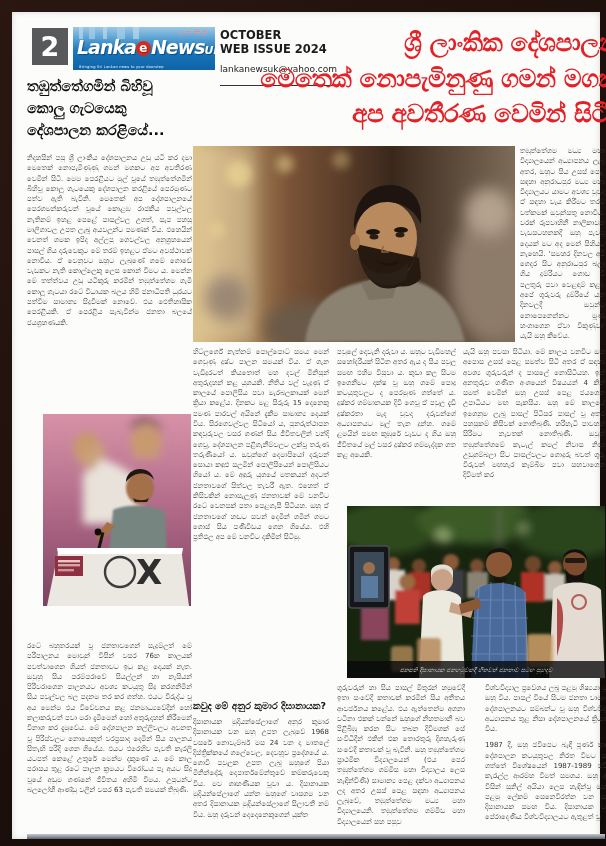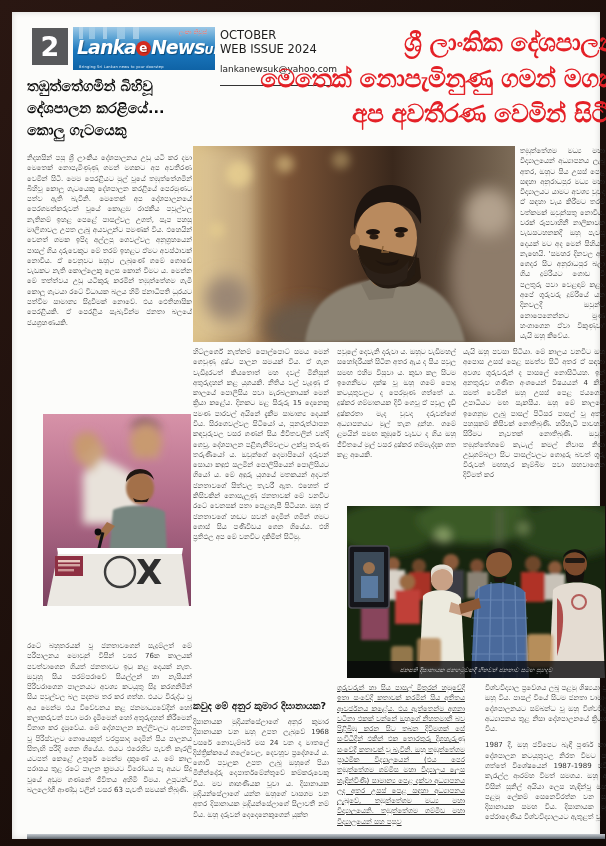--- a/index.html
+++ b/index.html
@@ -19,41 +19,41 @@
         opacity:.7;}
   .logo .word{position:absolute;left:4px;top:9px;width:136px;color:#fff;font-weight:bold;
         font-style:italic;font-size:19px;letter-spacing:-1px;white-space:nowrap;text-shadow:1px 1px 1px rgba(0,0,0,.35);}
   .logo .e{display:inline-block;background:#d42b1e;border-radius:50%;width:15px;height:15px;line-height:15px;
         text-align:center;font-size:12px;font-style:normal;vertical-align:2px;letter-spacing:0;}
   .logo .uk{font-size:11px;letter-spacing:0;}
   .logo .sinh{position:absolute;right:8px;top:1px;color:#e8554a;font-size:6px;font-style:normal;
         text-shadow:0 0 1px #fff;}
   .logo .tag{position:absolute;left:6px;bottom:1px;color:#eaf4fb;font-size:3.6px;letter-spacing:.2px;}
   .issue{position:absolute;left:208px;top:16px;width:128px;color:#1c1c1c;}
-  .issue .l1,.issue .l2{font-size:11.5px;font-weight:normal;line-height:1.25;}
+  .issue .l1,.issue .l2{font-size:11.5px;font-weight:bold;line-height:1.25;}
   .issue .mail{font-size:9px;line-height:1.5;border-bottom:1.5px solid #333;display:inline-block;padding-bottom:9px;}
   
   .headline{position:absolute;left:212px;top:13px;width:382px;color:#e42127;font-weight:bold;
             line-height:1.42;font-size:25px;letter-spacing:-.5px;margin-left:30px;}
   .headline .h1{text-align:right;}
   .headline .h2{text-align:right;}
   .headline .h3{text-align:right;padding-left:30px;}
   
   .subhead{position:absolute;left:15px;top:64px;width:172px;font-size:14.5px;font-weight:bold;
            color:#0c0c0c;line-height:1.5;}
   
   .col{position:absolute;font-size:7px;line-height:1.47;color:#333;text-align:justify;overflow:hidden;}
   .c1t{left:15px;top:141px;width:165px;height:257px;}
   .c4t{left:508px;top:134px;width:85px;height:198px;}
   .c2m{left:181px;top:335px;width:136px;height:350px;}
   .c3m{left:325px;top:335px;width:119px;height:153px;}
   .c4m{left:451px;top:335px;width:142px;height:153px;}
   .c1b{left:15px;top:629px;width:165px;height:190px;}
   .c2b{left:181px;top:705px;width:136px;height:114px;}
-  .c3b{left:325px;top:671px;width:128px;height:148px;text-decoration:underline;}
+  .c3b{left:325px;top:671px;width:128px;height:148px;}
   .c4b{left:473px;top:671px;width:132px;height:148px;}
   .subhead2{position:absolute;left:181px;top:688px;width:150px;font-size:9.5px;font-weight:bold;color:#111;}
   .gap{display:block;height:6px;}
   
   .photo{position:absolute;overflow:hidden;background:#444;}
   .ph-main{left:181px;top:134px;width:322px;height:196px;}
   .ph-podium{left:31px;top:402px;width:148px;height:192px;}
   .ph-crowd{left:335px;top:494px;width:258px;height:172px;}
   .photo svg{display:block;}
   .caption{position:absolute;left:0;right:0;bottom:0;height:17px;background:rgba(8,8,10,.78);
@@ -84,22 +84,22 @@
     </div>
 
     <div class="headline">
       <div class="h1">ශ්‍රී ලාංකික දේශපාලනය</div>
       <div class="h2">මෙතෙක් නොපැමිනුණු ගමන් මගකට</div>
       <div class="h3">අප අවතීරණ වෙමින්  සිටී...</div>
     </div>
 
     <div class="subhead">
       <div>තඹුත්තේගමින් බිහිවූ</div>
+      <div>කොලු ගැටයෙකු</div>
       <div>දේශපාලන කරළියේ...</div>
-      <div>කොලු ගැටයෙකු</div>
     </div>
 
     <div class="col c1t">නිදහසින් පසු ශ්‍රී ලාංකීය දේශපාලනය උඩු යටි කර දමා මෙතෙක් නොපැමිණුණු ගමන් මගකට අප අවතීරණ වෙමින් සිටී. මෙම පෙරළියට මුල් වූයේ තඹුත්තේගමින් බිහිවූ කොලු ගැටයෙකු දේශපාලන කරළියේ පෙරමුණට පත්ව ඇති බැවිනි. මෙතෙක් අප දේශපාලනයේ පෙරගමන්කරුවන් වූයේ කොළඹ රාජකීය පවුල්වල නැතිනම් ඉහළ පෙළේ පාසල්වල උගත්, සැප පහසු මාලිගාවල උපත ලැබූ අයවලුන්ට පමණක් විය. එහෙයින් වෙනත් ගමක ඉපිද අල්ලපු ගෙවල්වල අනුග්‍රහයෙන් පාසල් ගිය දරුවෙකුට මේ තරම් ඉහළට ඒමට අවස්ථාවක් නොවීය. ඒ වෙනුවට ඔහුට ලැබුණේ ගමේ ගොඩේ වැඩකට නැති කොල්ලෙකු ලෙස කොන් වීමට ය. මෙන්න මේ තත්ත්වය උඩු යටිකුරු කරමින් තඹුත්තේගම ගැමි කොලු ගැටයා රටේ විධායක බලය හිමි ජනාධිපති ධුරයට පත්වීම සාමාන්‍ය සිදුවීමක් නොවේ. එය ඓතිහාසික පෙරළියකි. ඒ පෙරළිය සැබැවින්ම ජනතා බලයේ ජයග්‍රහණයකි.</div>
     <div class="col c4t">තඹුත්තේගම මධ්‍ය මහා විද්‍යාලයෙන් අධ්‍යාපනය ලැබූ අතර, ඔහුට සිය උසස් පෙළ සඳහා අනුරාධපුර මධ්‍ය මහා විද්‍යාලයට යාමට අවශ්‍ය වුවද ඒ සඳහා වැය කිරීමට තරම් වත්කමක් ඔවුන්සතු නොවීය. වරක් රූපවාහිනී නාලිකාවක වැඩසටහනකදී ඔහු පැවසූ දෙයක් මට අද මෙන් සිහියට නැඟෙයි. 'සමහර දිනවල අපි ගෙදර සිට අනුරාධපුර බලා ගිය දුම්රියට ගොඩ වී පලතුරු පවා වෙළඳාම් කළා. අපේ ගුරුවරු දුම්රියේ යන දිනවලදී ඔවුන්ට නොපෙනෙන්නට මූණ හංගාගෙන ඒවා විකුණුවා' යැයි ඔහු කීවේය.</div>
     <div class="col c2m">හිට්ලර්ගේ නැත්නම් පොල්පොට් සමය මෙන් ගෙවුණු දුෂ්ට පාලන සමයක් විය. ඒ ගැන වැඩිදුරටත් කියතොත් මහ දවල් මිනිසුන් අතුරුදහන් කළ යුගයකි. නීතිය වල් වැදුණු ඒ කාලයේ පොලිසිය පවා මැරබලකායක් මෙන් ක්‍රියා කළේය. දිනකට මළ සිරුරු 15 දෙනෙකු පමණ පාරවල් අයිනේ දැකීම සාමාන්‍ය දෙයක් විය. සිරගෙවල්වල සිටියෝ ය, පුනරුත්ථාපන කඳවුරුවල වසර ගණන් සිය ජීවිතවලින් වන්දි ගෙවූ, දේශපාලන පළිගැනීම්වලට ලක්වූ තරුණ තරුණියෝ ය. ඔවුන්ගේ දෙමාපියෝ දරුවන් සොයා කඳුළු සලමින් පොලිසියෙන් පොලිසියට ගියෝ ය. මේ අඳුරු යුගයේ මතකයන් අදටත් ජනතාවගේ සිත්වල තැවරී ඇත. එහෙත් ඒ කිසිවකින් නොසැලුණු ජනතාවක් මේ වනවිට රටේ වෙනසක් පතා පෙළගැසී සිටියහ. ඔහු ඒ ජනතාවගේ හඬට සවන් දෙමින් ගමින් ගමට ගොස් සිය පණිවිඩය ගෙන ගියේය. එහි ප්‍රතිඵල අප මේ වනවිට දකිමින් සිටිමු.</div>
     <div class="col c3m">පවුලේ දෙවැනි දරුවා ය. ඔහුට වැඩිමහල් සහෝදරියක් සිටින අතර ඇය ද සිය පවුල සමඟ එහිම විසුවා ය. කුඩා කල සිටම ඉගෙනීමට දක්ෂ වූ ඔහු ගමේ පොදු කටයුතුවලට ද පෙරමුණ ගත්තේ ය. දුෂ්කර ගම්මානයක දිවි ගෙවූ ඒ පවුල දැඩි දුෂ්කරතා මැද වුවද දරුවන්ගේ අධ්‍යාපනයට මුල් තැන දුන්හ. ගමේ ළමයින් සමඟ කුඹුරේ වැඩට ද ගිය ඔහු ජීවිතයේ මුල් වසර දුෂ්කර ගම්මැද්දක ගත කළ අයෙකි.</div>
     <div class="col c4m">යැයි ඔහු පවසා සිටියා. මේ කාලය වනවිට ඔහු අපොස උසස් පෙළ සමත්ව සිටි අතර ඒ සඳහා අවශ්‍ය ගුරුවරුන් ද පාසලේ නොසිටියහ. ඉන් අනතුරුව ගණිත අංශයෙන් විෂයයන් 4 කින් සමත් වෙමින් ඔහු උසස් පෙළ ජයගෙන උපාධියට මඟ සැකසීය. ඔහු මේ කාලයේ ඉගෙනුම ලැබූ පාසල් පිටිසර පාසල් වූ අතර පහසුකම් කිසිවක් නොතිබුණි. හරිහැටි පාවහන් සිරිමට නැවතක් නොතිබුණි. ඔවුන් තඹුත්තේගමේ කැටැල් කමල් නිවාස නිසා උඩුගම්බලා සිට පාසල්වලට ගොදුරු බවත් ගුරු විරුවන් මඟහැර කෑම්බීම පවා සඟවාගෙන දිවීමත් කර</div>
     <div class="col c1b">රටේ බහුතරයක් වූ ජනතාවගෙන් සැදුම්ලත් මේ පරිපාලනය මොවුන් විසින් වසර 76ක කාලයක් පවත්වාගෙන ගියත් ජනතාවට ඉටු කළ දෙයක් නැත. ඔවුහු සිය පරම්පරාවේ සියල්ලන් හා නෑසියන් පිරිවරාගෙන පාලනයට අවශ්‍ය කටයුතු සිදු කරගනිමින් සිය පවුල්වල බල පදනම තර කර ගත්හ. එයට විරුද්ධ වූ අය මෙන්ම එය විවේචනය කළ ජනමාධ්‍යවේදීන් හෝ කලාකරුවන් පවා මරා දැමීමෙන් හෝ අතුරුදහන් කිරීමෙන් විනාශ කර දැමුවේය. මේ දේශපාලන කල්ලිවලට අවනත වූ පිරිස්වලට නොයෙකුත් වරප්‍රසාද දෙමින් සිය පාලනය සිතැඟි පරිදි ගෙන ගියේය. එයට එරෙහිව පැවති කැරලි යටපත් කෙළේ උතුරේ මෙන්ම දකුණේ ය. මේ කාල පරාසය තුළ රටේ පාලන ක්‍රමයට විරෝධය පෑ අයට සිදු වූයේ අඩුම ගණනේ ජීවිතය අහිමි වීමය. උපුටන්ට බලලෝභී ආණ්ඩු වලින් වසර 63 පැවති සමයක් තිබුණි.</div>
     <div class="subhead2">කවුද මේ අනුර කුමාර දිසානායක?</div>
     <div class="col c2b">දිසානායක මුදියන්සේලාගේ අනුර කුමාර දිසානායක වන ඔහු උපත ලැබුවේ 1968 වසරේ නොවැම්බර් මස 24 වන දා මාතලේ දිස්ත්‍රික්කයේ ගලේවෙල, දෙවහූව ප්‍රදේශයේ ය. ගොවි පවුලක උපත ලැබූ ඔහුගේ පියා මිනින්දෝරු දෙපාර්තමේන්තුවේ කම්කරුවෙකු විය. මව ගෘහණියක වූවා ය. දිසානායක මුදියන්සේලාගේ යන්න ඔහුගේ වාසගම වන අතර දිසානායක මුදියන්සේලාගේ සිලාවතී නම් විය. ඔහු දරුවන් දෙදෙනෙකුගෙන් යුක්ත</div>

